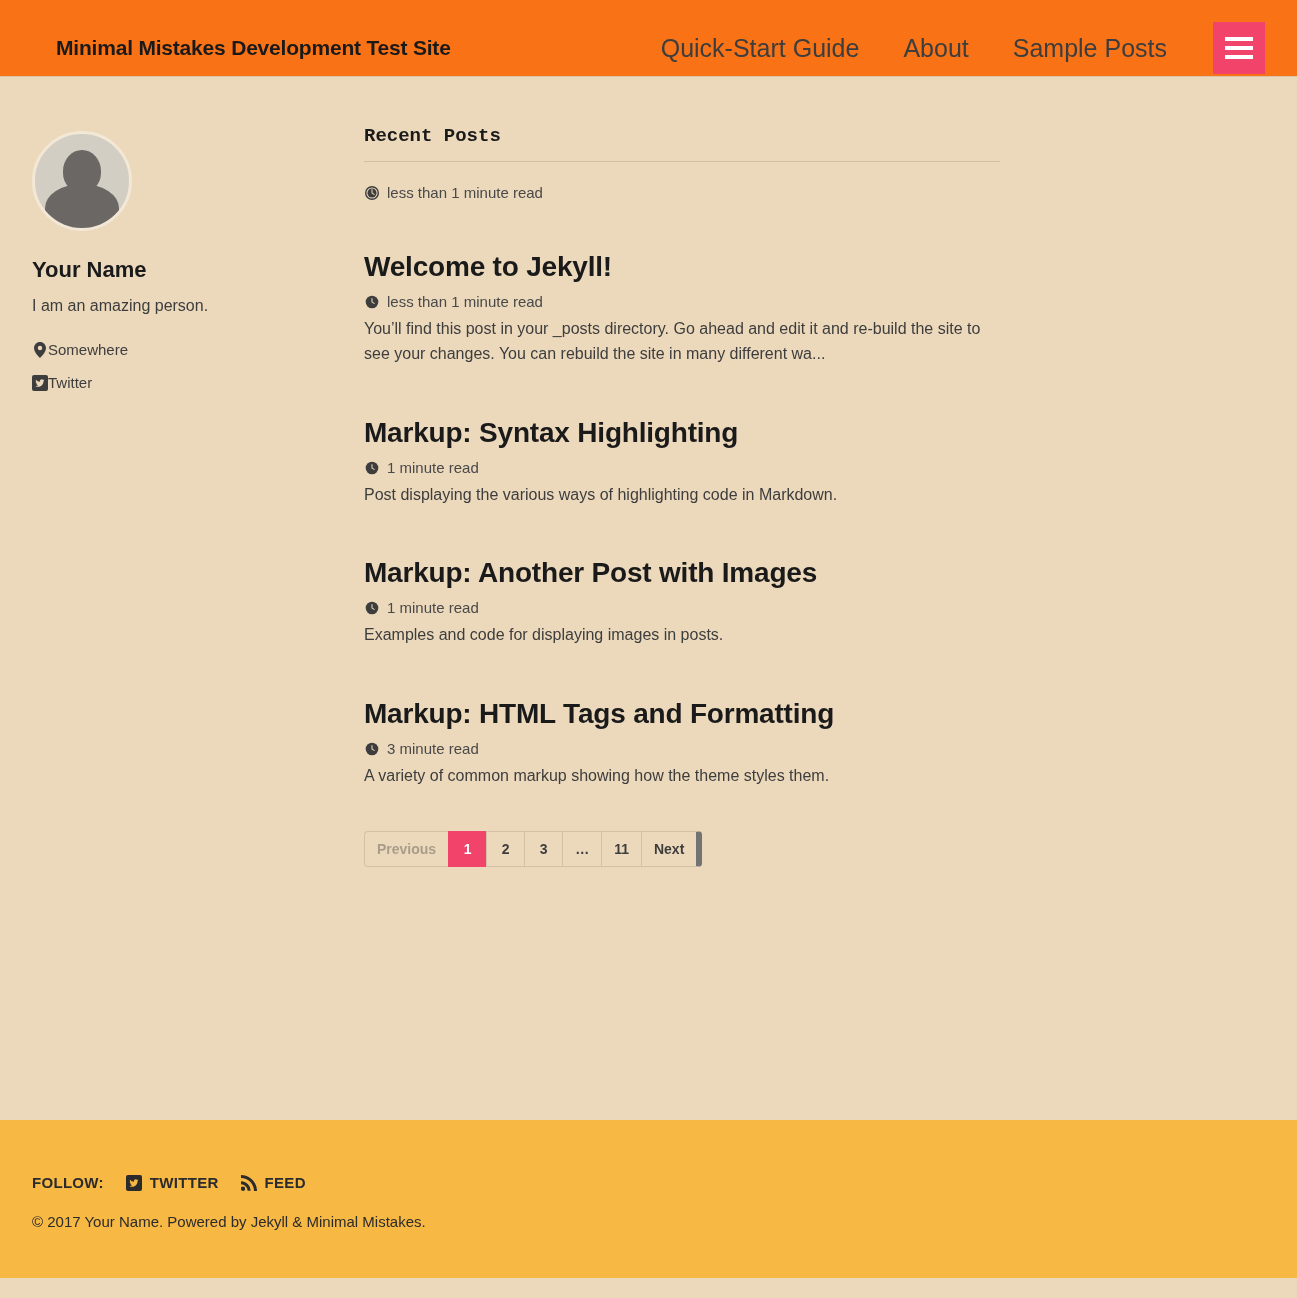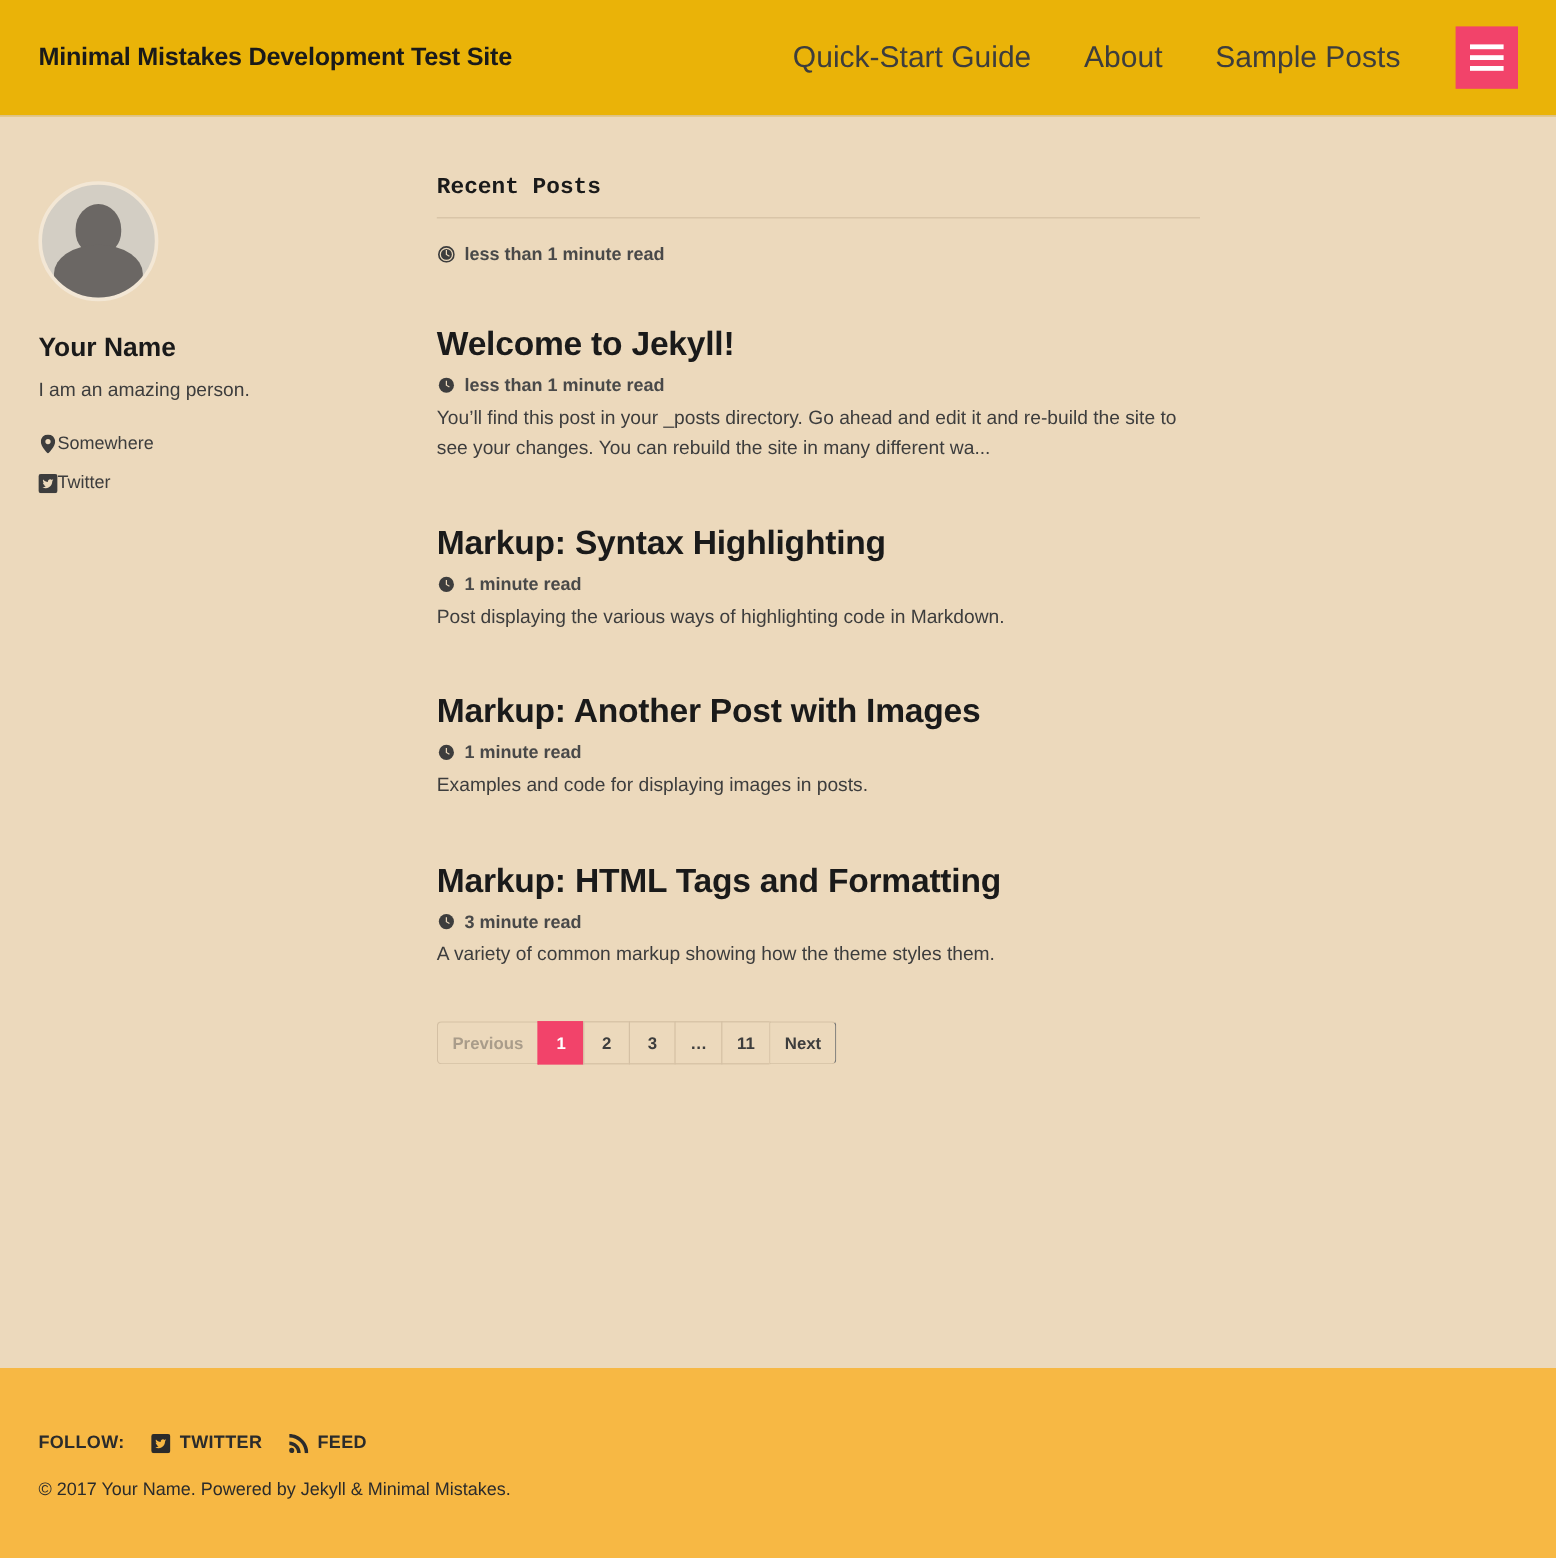--- a/index.html
+++ b/index.html
@@ -12,23 +12,24 @@
     height: 1298px;
     background: #ecd9bc;
     font-family: "Liberation Sans", sans-serif;
     color: #3d3d3d;
     overflow: hidden;
   }
 
   
   .masthead {
     position: relative;
-    height: 97px;
+    height: 77px;
     border-bottom: 1px solid #d9c6aa;
-    background: #eab308;
+    background: #f97316;
+    padding-left: 24px;
   }
   .masthead-inner {
     display: flex;
     align-items: center;
     justify-content: space-between;
     height: 96px;
     padding: 0 32px 0 32px;
   }
   .site-title {
     font-size: 21px;
@@ -175,26 +176,25 @@
   .post-title {
     font-size: 28px;
     font-weight: bold;
     color: #1a1a1a;
     margin: 0 0 10px 0;
     letter-spacing: -0.2px;
   }
   .post-title a { color: inherit; text-decoration: none; }
   .post-meta {
     display: flex;
-    align-items: flex-start;
+    align-items: flex-end;
     gap: 7px;
     font-size: 15px;
     color: #494949;
     margin-bottom: 7px;
-    font-weight: bold;
   }
   .post-excerpt {
     font-size: 16px;
     line-height: 1.55;
     color: #3d3d3d;
     margin: 0;
     max-width: 640px;
   }
 
   
@@ -211,21 +211,21 @@
     padding: 0 12px;
     border: 1px solid #d4c0a4;
     border-right: 0;
     font-size: 14px;
     font-weight: bold;
     color: #3d3d3d;
     text-decoration: none;
     background: transparent;
   }
   .pagination .first { border-radius: 4px 0 0 4px; }
-  .pagination .last { border-right: 1px solid #737373; border-radius: 0 4px 4px 0; text-align: right; }
+  .pagination .last { border-right: 6px solid #737373; border-radius: 0 4px 4px 0; text-align: right; }
   .pagination .disabled { color: #a99c8a; }
   .pagination .current {
     background: #f2436a;
     color: #ffffff;
     border-color: #f2436a;
   }
 
   
   .footer {
     background: #f7b844;

